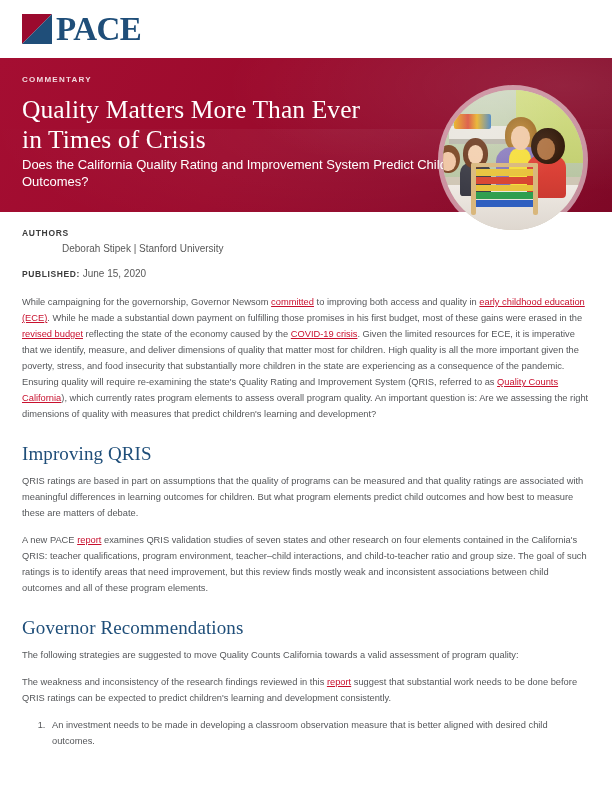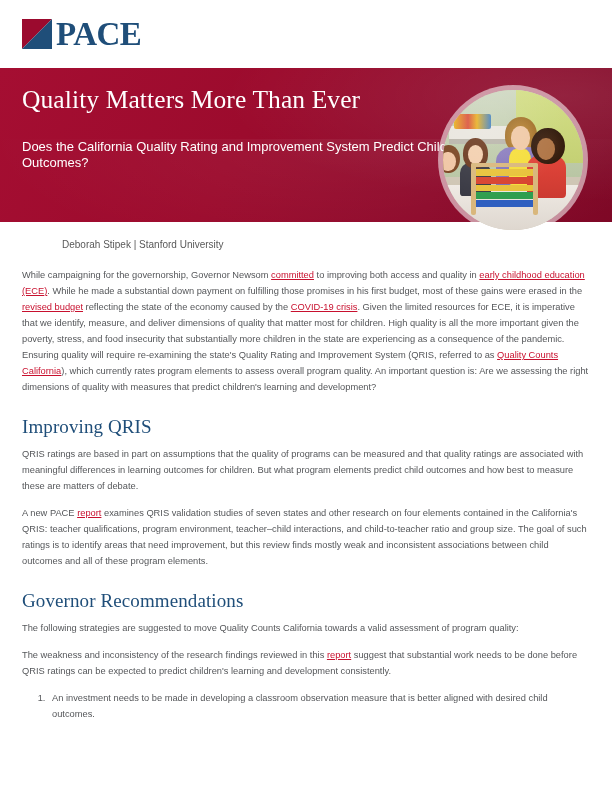--- a/index.html
+++ b/index.html
@@ -12,21 +12,21 @@
     height: 792px;
     position: relative;
     overflow: hidden;
     font-family: "Liberation Sans", sans-serif;
     color: #4a4a4a;
     -webkit-font-smoothing: antialiased;
   }
 
   
   .logo-bar {
-    height: 68px;
+    height: 58px;
     padding-left: 22px;
     display: flex;
     align-items: center;
     background: #ffffff;
   }
   .logo {
     display: flex;
     align-items: center;
     gap: 4px;
   }
@@ -90,21 +90,21 @@
     letter-spacing: 1.25px;
     color: #f2d9de;
     margin-bottom: 11px;
   }
   .banner-title {
     font-family: "Liberation Serif", serif;
     font-size: 25.5px;
     line-height: 1.18;
     color: #ffffff;
     font-weight: normal;
-    margin: 0 0 24px 0;
+    margin: 0 0 2px 0;
     letter-spacing: 0.1px;
   }
   .banner-subtitle {
     font-size: 13px;
     line-height: 1.26;
     color: #ffffff;
     font-weight: normal;
     margin: 0;
   }
 
@@ -297,22 +297,24 @@
     <div class="logo-mark">
       <div class="tri-red"></div>
       <div class="tri-navy"></div>
     </div>
     <div class="logo-text">PACE</div>
   </div>
 </div>
 
 <div class="banner">
   <div class="banner-inner">
+    <div class="eyebrow">COMMENTARY</div>
     <h1 class="banner-title">
       <span>Quality Matters More Than Ever</span><br>
+      <span>in Times of Crisis</span>
     </h1>
     <p class="banner-subtitle">Does the California Quality Rating and Improvement System Predict Child Outcomes?</p>
   </div>
 </div>
 
 <div class="hero-photo">
   <div class="photo-scene">
     <div class="ph-wall"></div>
     <div class="ph-wall2"></div>
     <div class="ph-shelf"></div>
@@ -338,21 +340,25 @@
       <div class="row r2"></div>
       <div class="row r3"></div>
       <div class="row r4"></div>
       <div class="row r5"></div>
     </div>
     <div class="ph-glare"></div>
   </div>
 </div>
 
 <div class="meta">
+  <div class="meta-label">AUTHORS</div>
   <div class="meta-value">Deborah Stipek  |  Stanford University</div>
+  <div class="published">
+    <b>PUBLISHED:</b><span> June 15, 2020</span>
+  </div>
 </div>
 
 <div class="article">
 
   <p><span>While campaigning for the governorship, Governor Newsom </span><a class="lnk" href="#">committed</a><span> to improving both access and quality in </span><a class="lnk" href="#">early childhood education (ECE)</a><span>. While he made a substantial down payment on fulfilling those promises in his first budget, most of these gains were erased in the </span><a class="lnk" href="#">revised budget</a><span> reflecting the state of the economy caused by the </span><a class="lnk" href="#">COVID-19 crisis</a><span>. Given the limited resources for ECE, it is imperative that we identify, measure, and deliver dimensions of quality that matter most for children. High quality is all the more important given the poverty, stress, and food insecurity that substantially more children in the state are experiencing as a consequence of the pandemic. Ensuring quality will require re-examining the state's Quality Rating and Improvement System (QRIS, referred to as </span><a class="lnk" href="#">Quality Counts California</a><span>), which currently rates program elements to assess overall program quality. An important question is: Are we assessing the right dimensions of quality with measures that predict children's learning and development?</span></p>
 
   <h2 class="section-title">Improving QRIS</h2>
 
   <p>QRIS ratings are based in part on assumptions that the quality of programs can be measured and that quality ratings are associated with meaningful differences in learning outcomes for children. But what program elements predict child outcomes and how best to measure these are matters of debate.</p>
 

